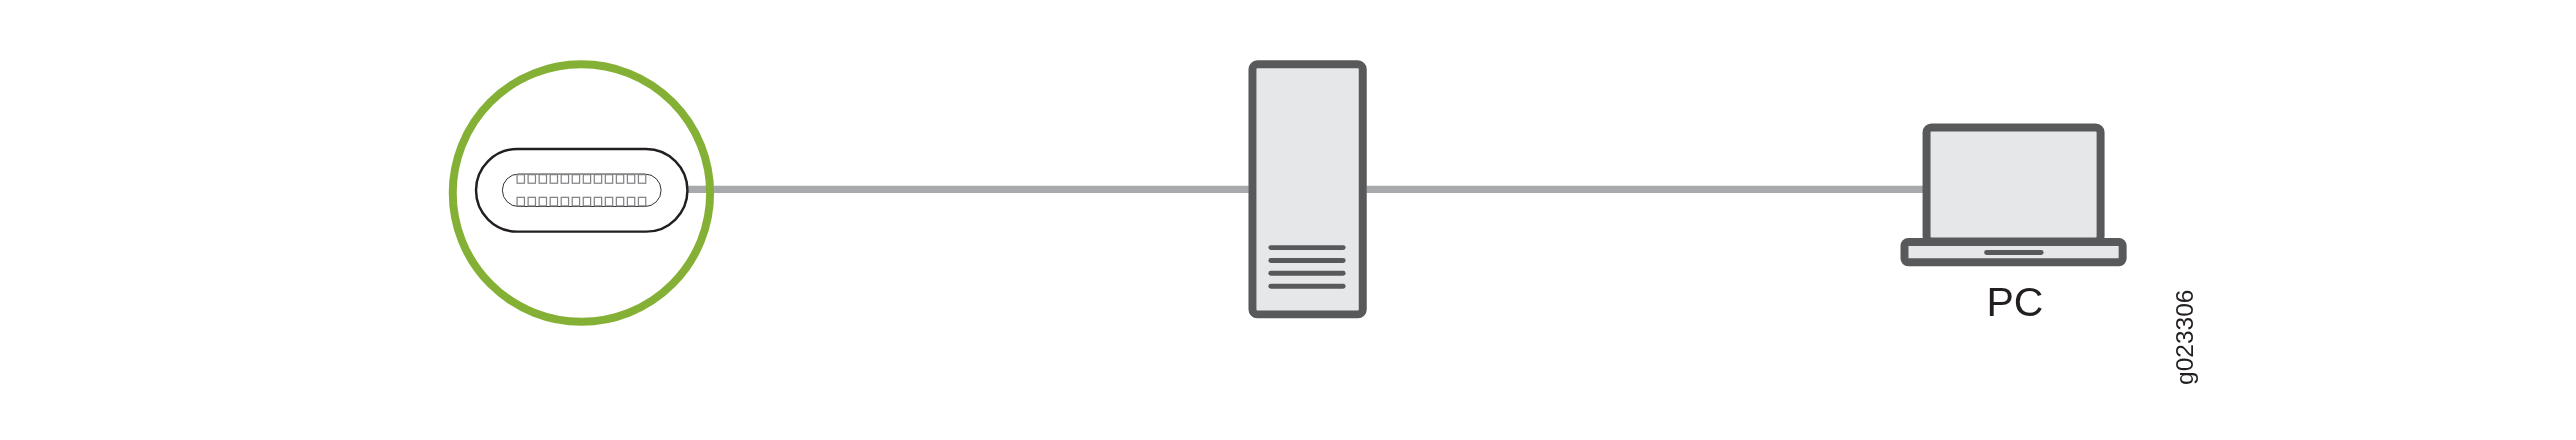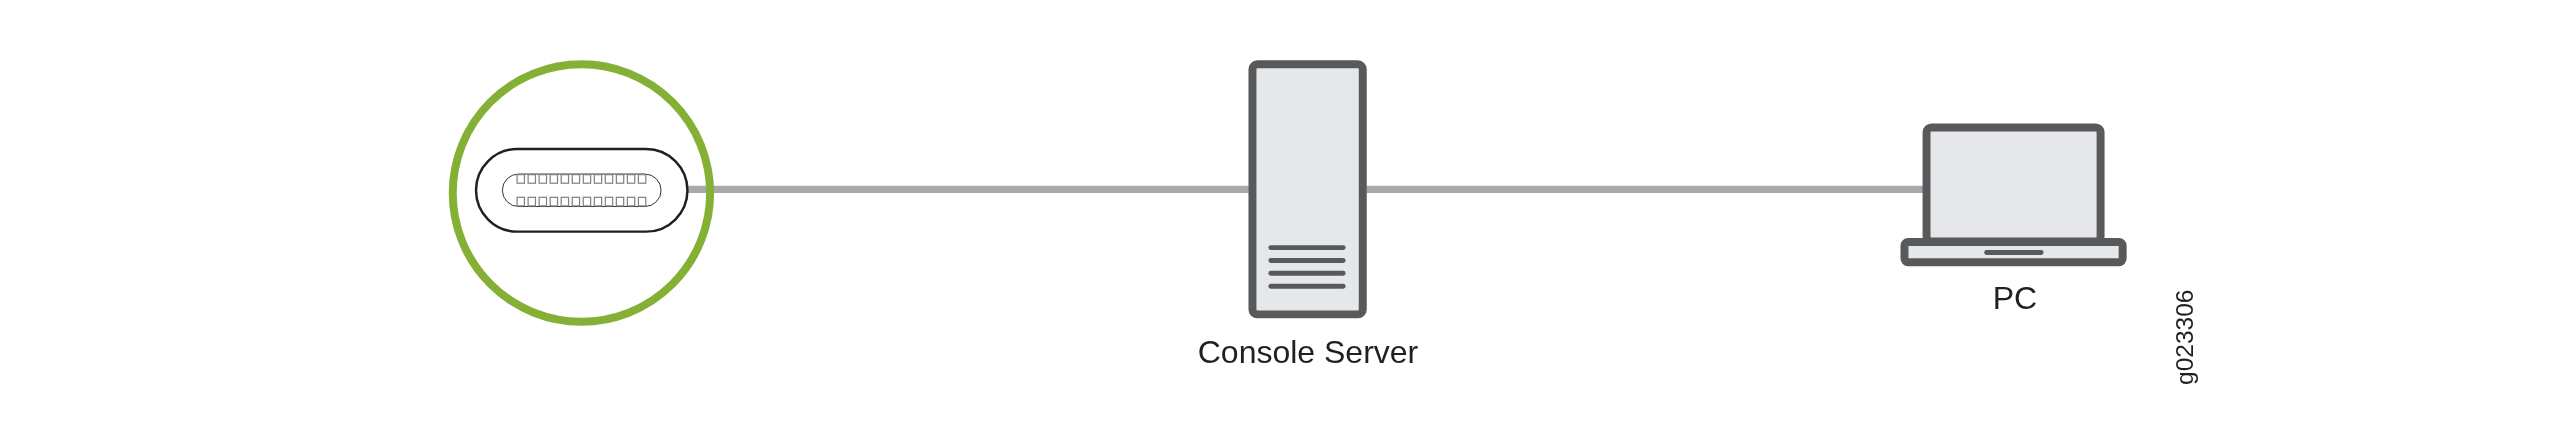--- a/index.html
+++ b/index.html
@@ -15,21 +15,21 @@
       overflow: hidden;
     }
     .canvas svg {
       position: absolute;
       left: 0;
       top: 0;
     }
     .label {
       position: absolute;
       font-family: "Liberation Sans", "DejaVu Sans", sans-serif;
-      font-size: 32px;
+      font-size: 41px;
       color: #231F20;
       white-space: nowrap;
       transform: translateX(-50%);
       line-height: 1;
     }
     .figure-id {
       position: absolute;
       font-family: "Liberation Sans", "DejaVu Sans", sans-serif;
       font-size: 24.5px;
       color: #231F20;
@@ -94,18 +94,17 @@
       </g>
     </g>
 
     <g>
       <rect x="3142" y="208" width="284" height="186" rx="8" ry="8" fill="#E6E7E8" stroke="#58595B" stroke-width="13"></rect>
       <rect x="3106" y="395" width="356" height="33" rx="6" ry="6" fill="#E6E7E8" stroke="#58595B" stroke-width="13"></rect>
       <line x1="3240" y1="412" x2="3329" y2="412" stroke="#58595B" stroke-width="8" stroke-linecap="round"></line>
     </g>
   </svg>
 
-  <div class="label" style="left:1308px; top:336px;">Console Server</div>
   <div class="label" style="left:2015px; top:282px;">PC</div>
 
   <div class="figure-id" style="left:2173px; top:385px;">g023306</div>
 </div>
 
 
 </body></html>

